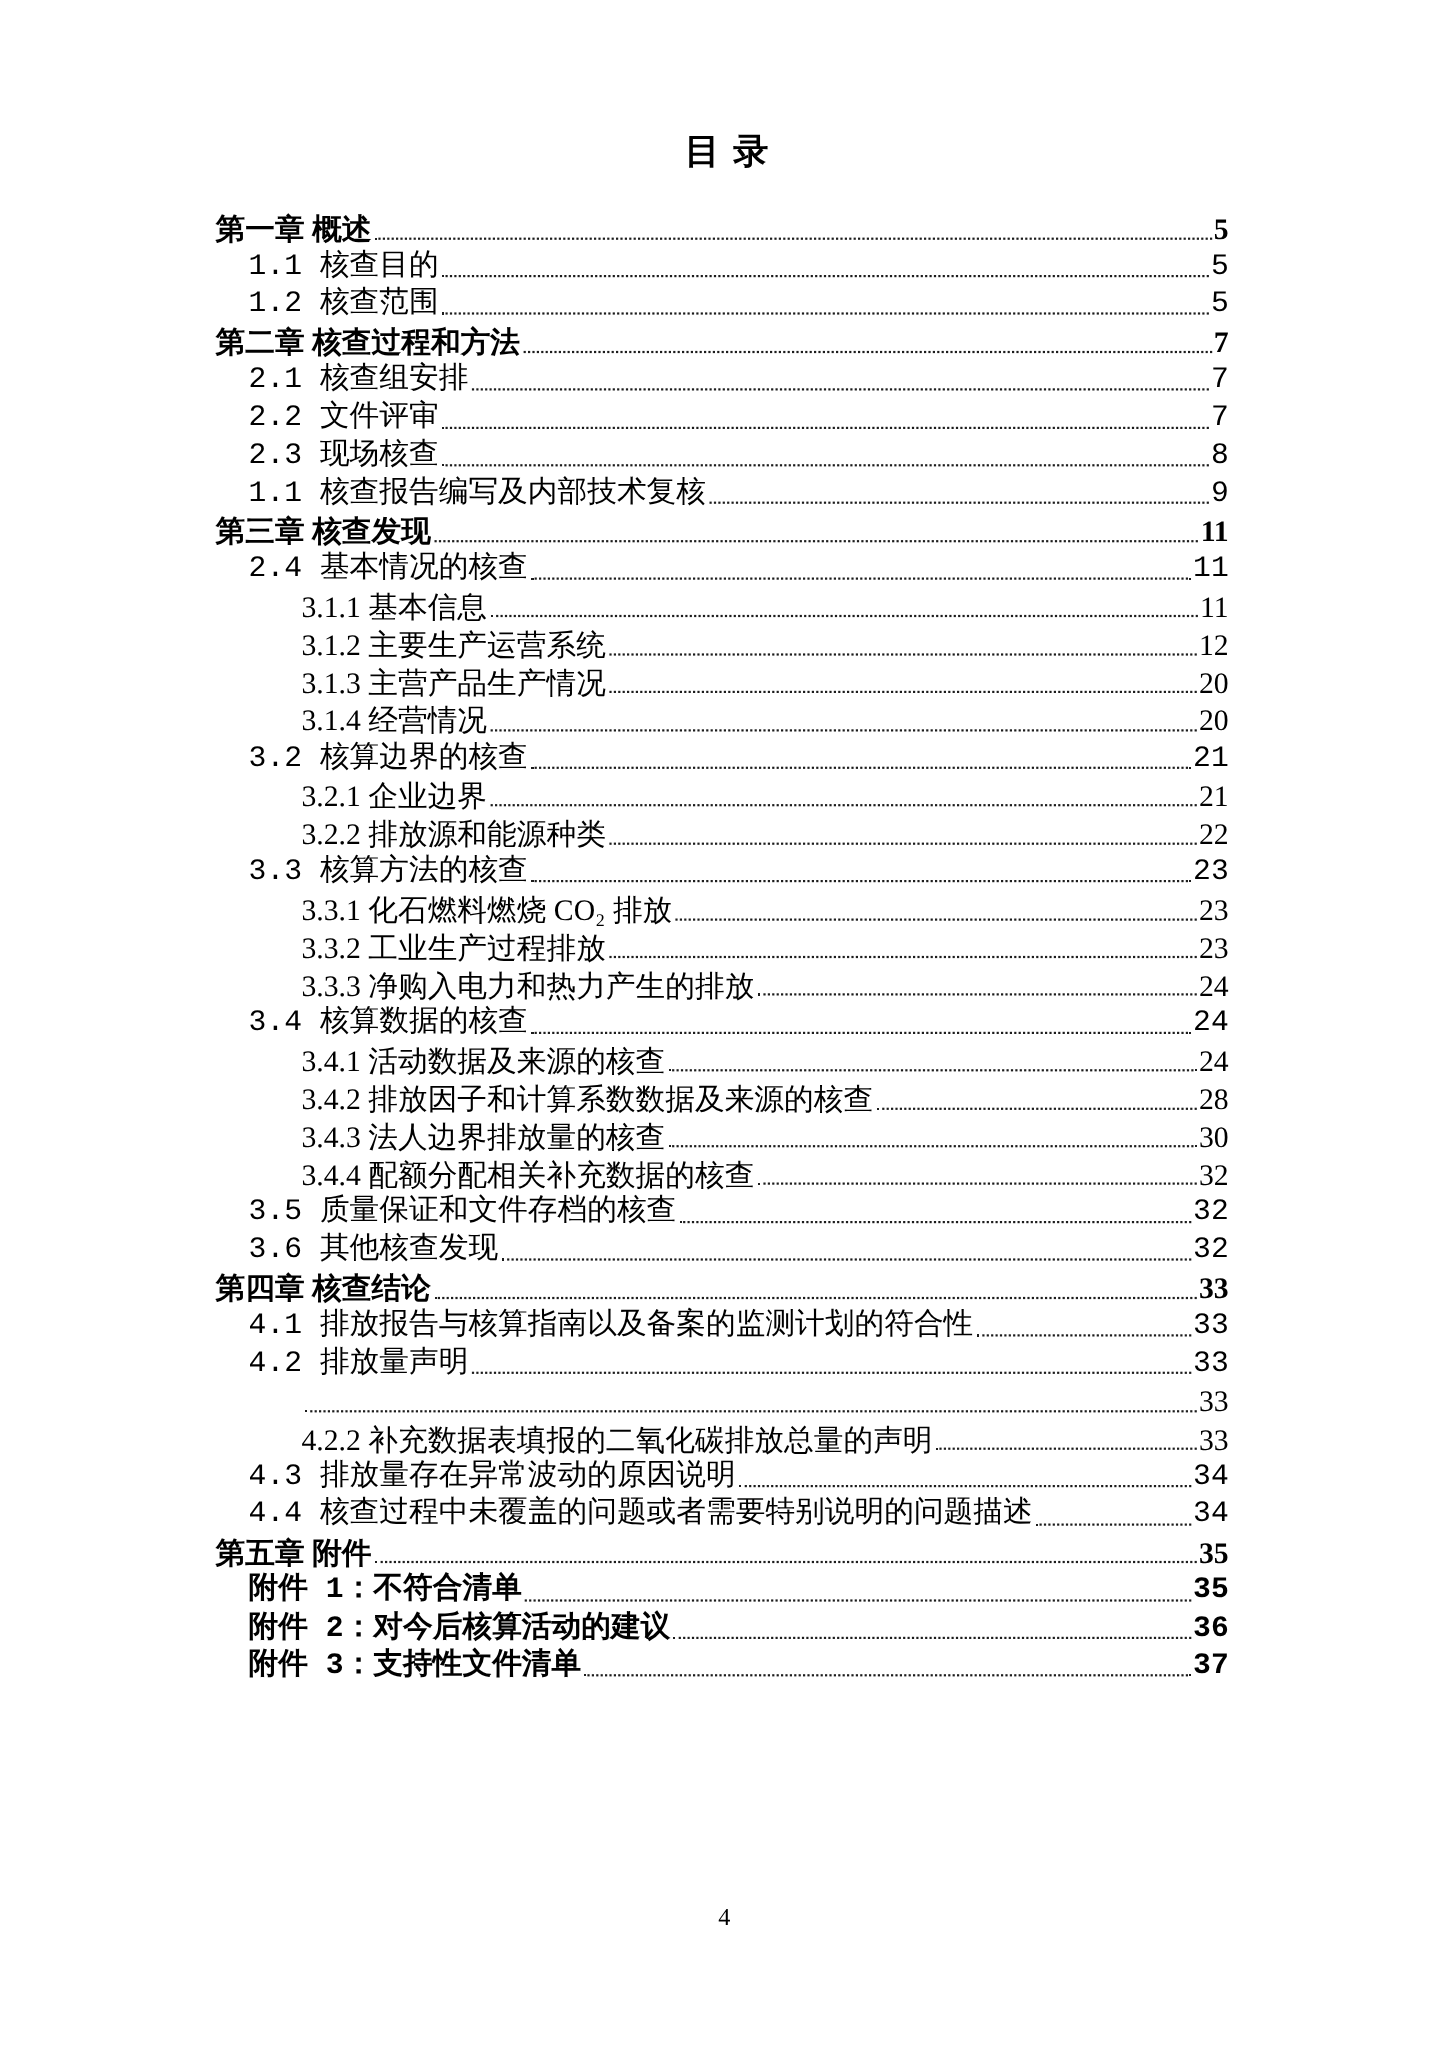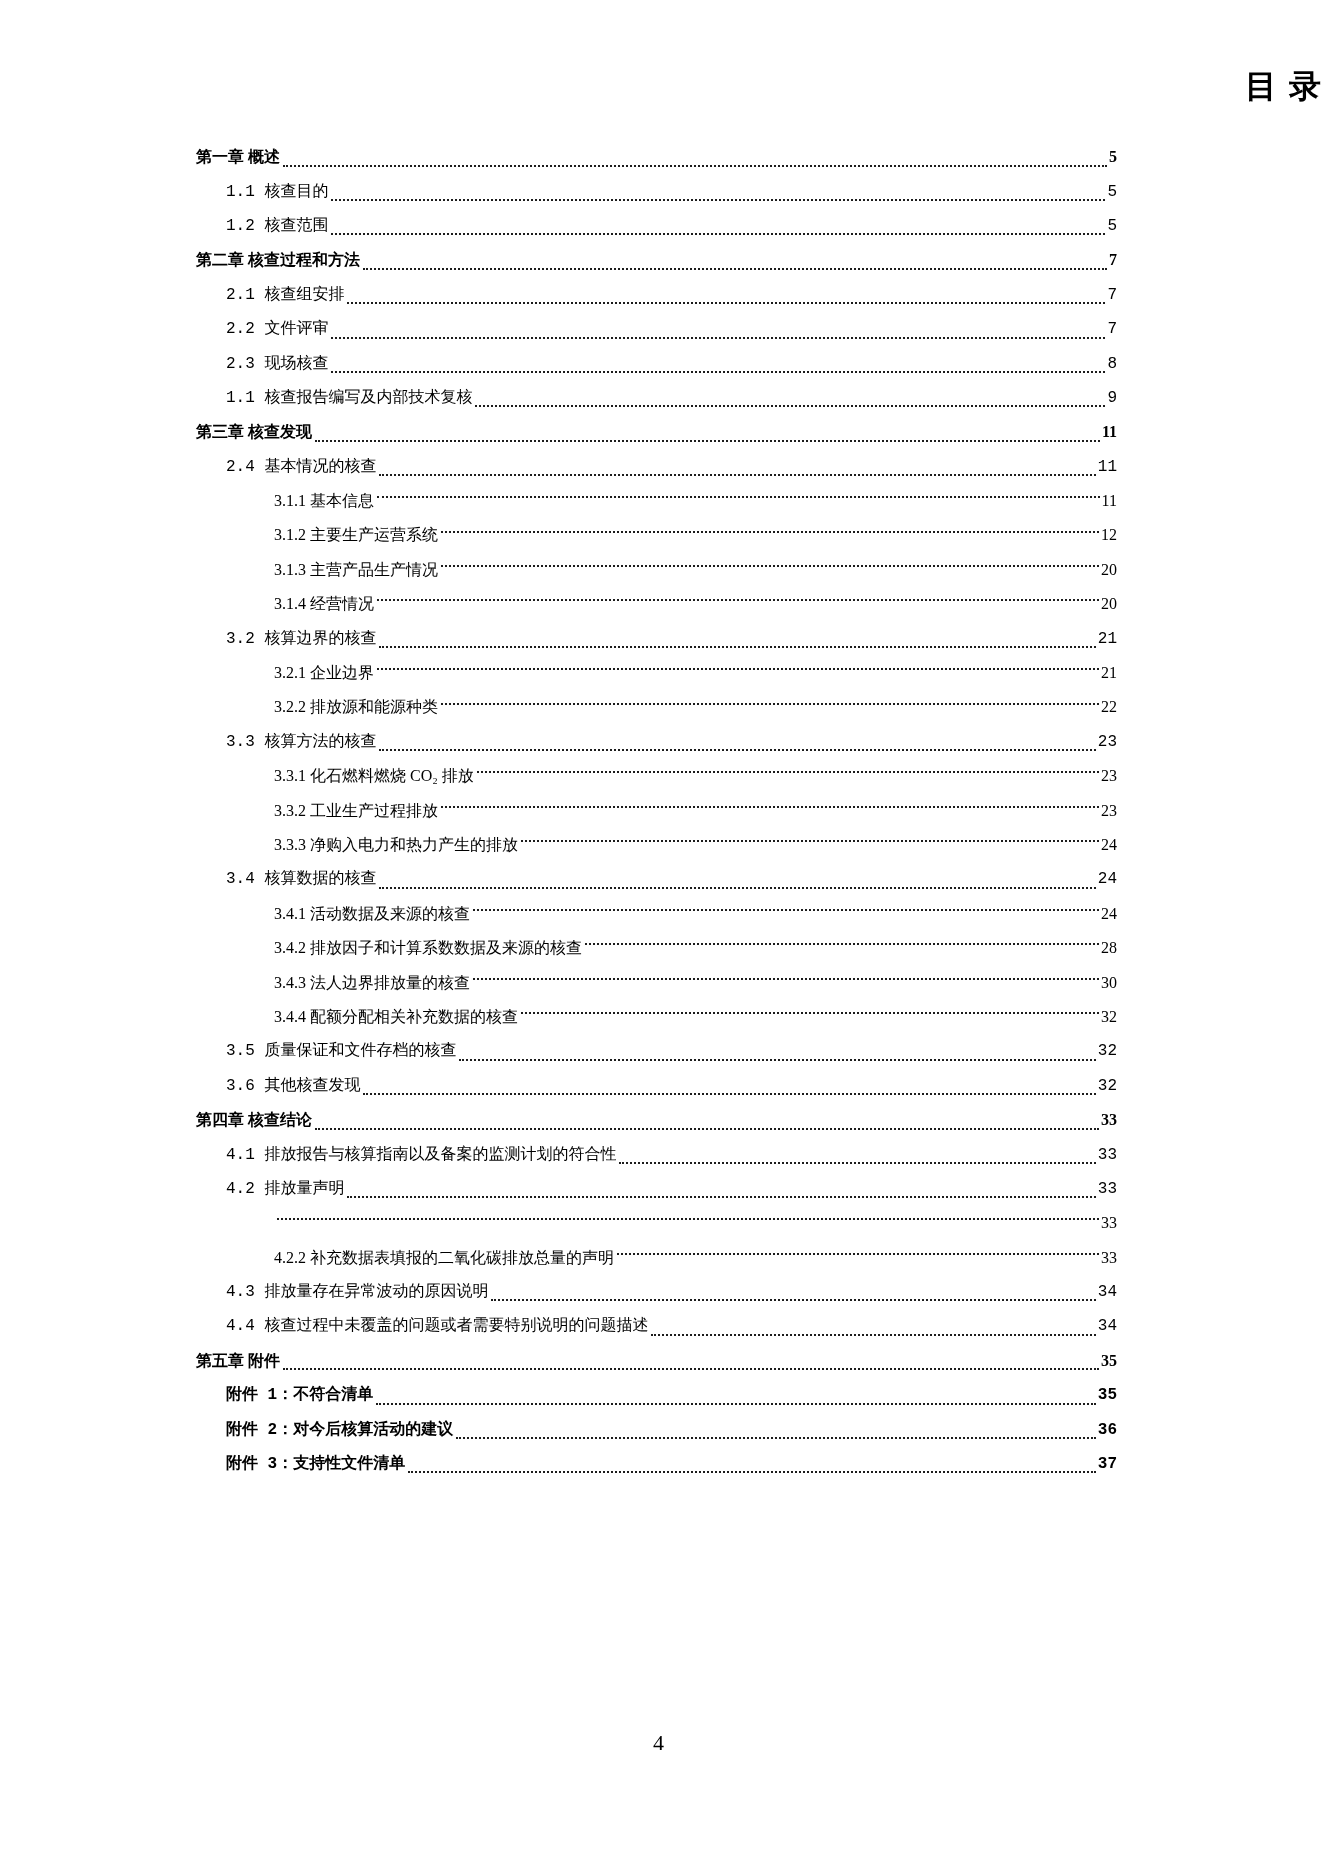--- a/index.html
+++ b/index.html
@@ -7,39 +7,39 @@
     position: relative;
     width: 1323px;
     height: 1871px;
     margin: 0 auto;
     background: #ffffff;
     font-family: "Liberation Serif", "DejaVu Serif", serif;
     color: #000000;
     overflow: hidden;
   }
   .doc-title {
-    padding-top: 69px;
-    text-align: right;
+    padding-top: 120px;
+    text-align: center;
     font-size: 32px;
     font-weight: bold;
     line-height: 1.1;
     letter-spacing: 2px;
   }
   .toc {
     margin: 36px 206px 0 196px; 
   }
   .toc-row {
     display: flex;
     height: 34.4px;
-    font-size: 16px;
+    font-size: 27px;
     line-height: 34.4px;
   }
   .toc-row.lvl0 { padding-left: 0; font-weight: bold; }
   .toc-row.lvl1 { padding-left: 30px; font-family: Liberation Mono, monospace; }
-  .toc-row.lvl2 { padding-left: 78px; align-items: center; }
+  .toc-row.lvl2 { padding-left: 78px; }
   .toc-row.bold { font-weight: bold; }
   .toc-label { white-space: nowrap; }
   .toc-dots {
     flex: 1 1 auto;
     min-width: 12px;
     border-bottom: 2px dotted #1c1c1c;
     margin: 0 2px 8px 3px;
     font-weight: normal;
   }
   .toc-page { white-space: nowrap; }

